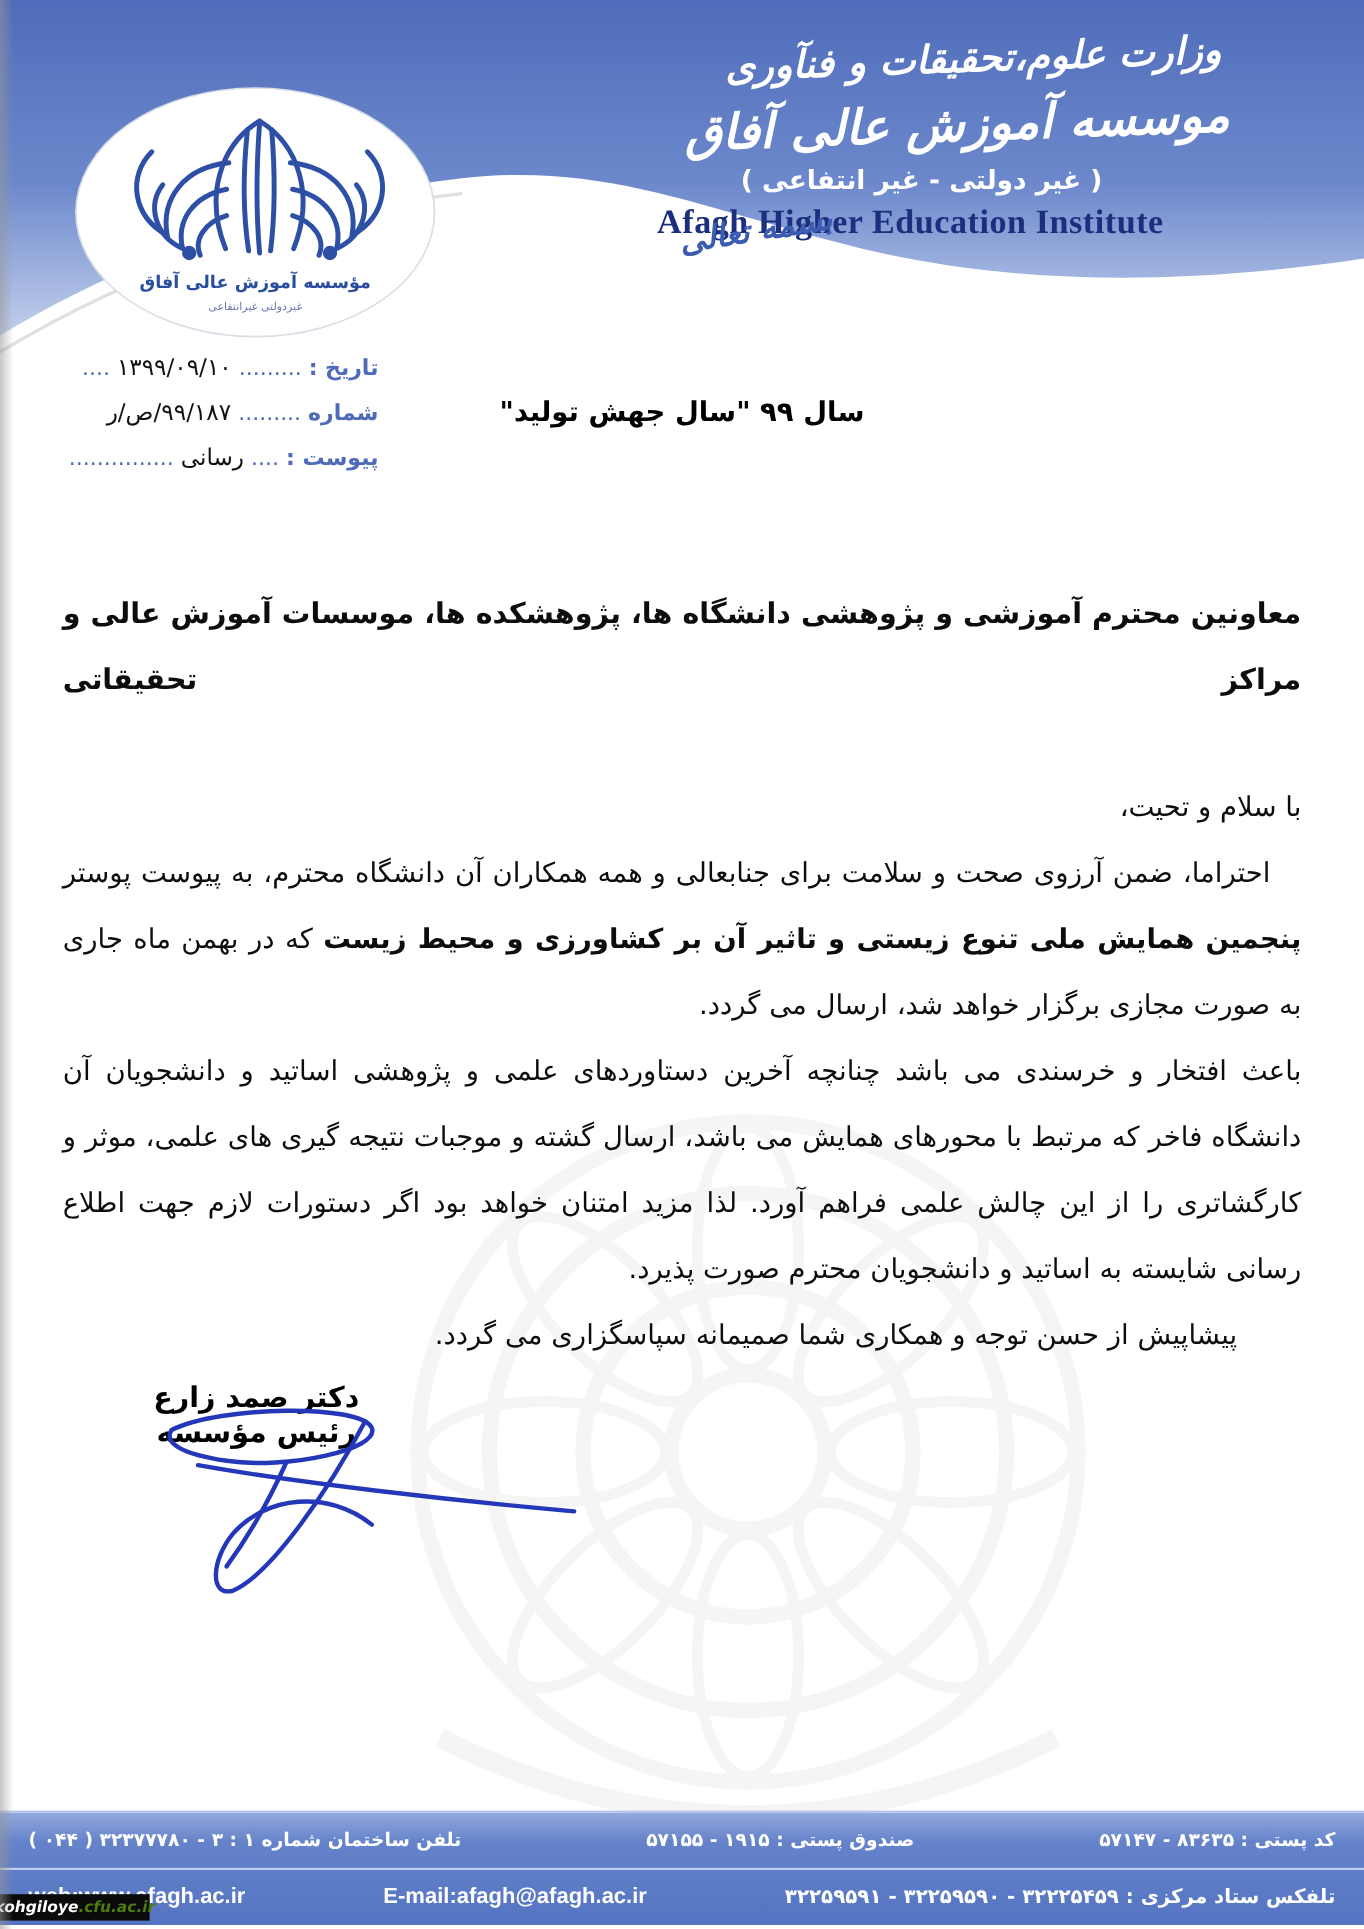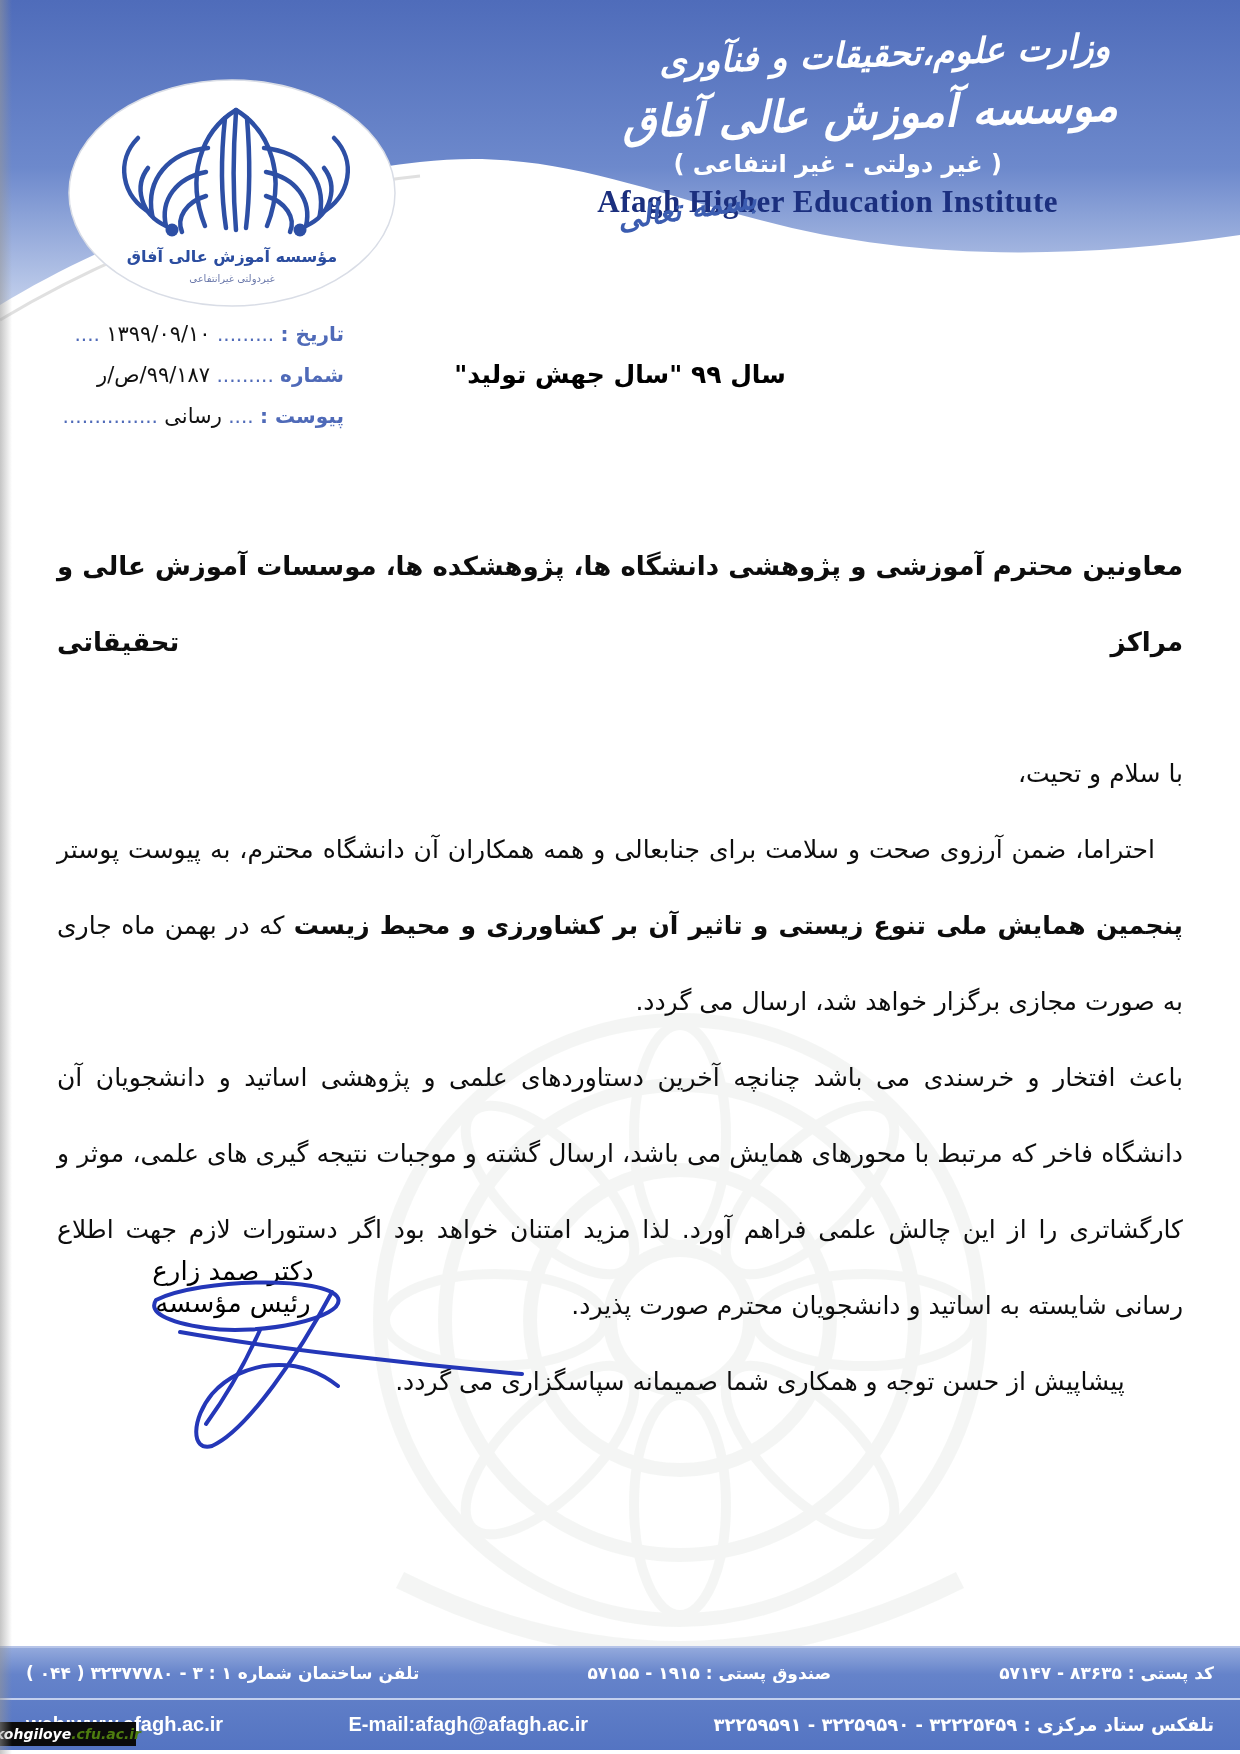--- a/index.html
+++ b/index.html
@@ -25,28 +25,28 @@
   .meta{position:absolute;z-index:3;left:24px;top:322px;width:320px;direction:rtl;}
   .meta .m-line{margin-bottom:17px;white-space:nowrap;font-size:20px;}
   .meta .m-label{color:#4f6ab8;font-weight:bold;}
   .meta .m-dots{color:#4f6ab8;letter-spacing:1px;}
   .meta .m-value{color:#111;font-weight:normal;font-size:21px;}
   
   .slogan{position:absolute;z-index:3;left:0;right:0;top:360px;text-align:center;direction:rtl;
     font-size:25px;font-weight:bold;color:#000;}
   
   .body{position:absolute;z-index:3;left:57px;right:57px;top:528px;direction:rtl;
-    font-size:25px;line-height:76px;color:#0d0d0d;text-align:justify;}
+    font-size:25px;line-height:60px;color:#0d0d0d;text-align:justify;}
   .addressee{font-weight:bold;font-size:26px;text-align:justify;text-align-last:justify;}
   .salutation{margin-top:56px;}
   .para1{text-indent:28px;}
   .closing{text-align:center;padding-left:280px;}
   
   .signature{position:absolute;z-index:4;left:128px;top:1255px;width:210px;text-align:center;
-    direction:rtl;font-weight:normal;font-size:26px;line-height:32px;color:#000;}
+    direction:rtl;font-weight:bold;font-size:26px;line-height:32px;color:#000;}
   .sig-svg{position:absolute;z-index:5;left:110px;top:1262px;}
   
   .ornament{position:absolute;z-index:0;left:280px;top:960px;opacity:.08;}
   
   .footer{position:absolute;z-index:10;left:0;right:0;top:1646px;height:102px;
     background:linear-gradient(180deg,#93a9dc 0%,#6583ca 26%,#5474c2 100%);
     border-top:2px solid #b6c4e8;}
   .f-row{display:flex;direction:rtl;justify-content:space-between;align-items:center;
     padding:0 26px;color:#ffffff;font-weight:bold;white-space:nowrap;}
   .f-row1{height:50px;font-size:17px;}

